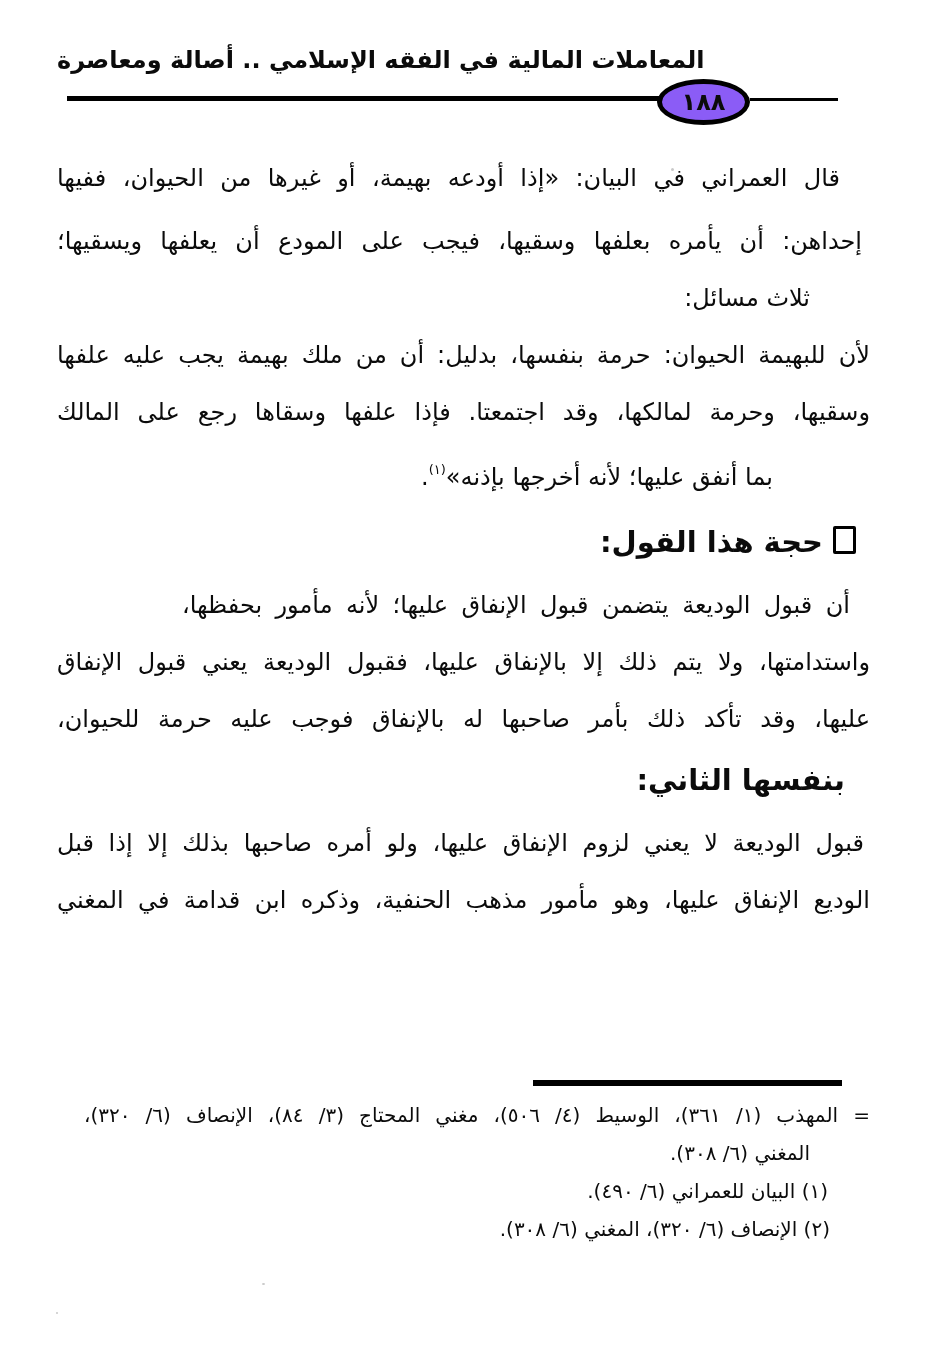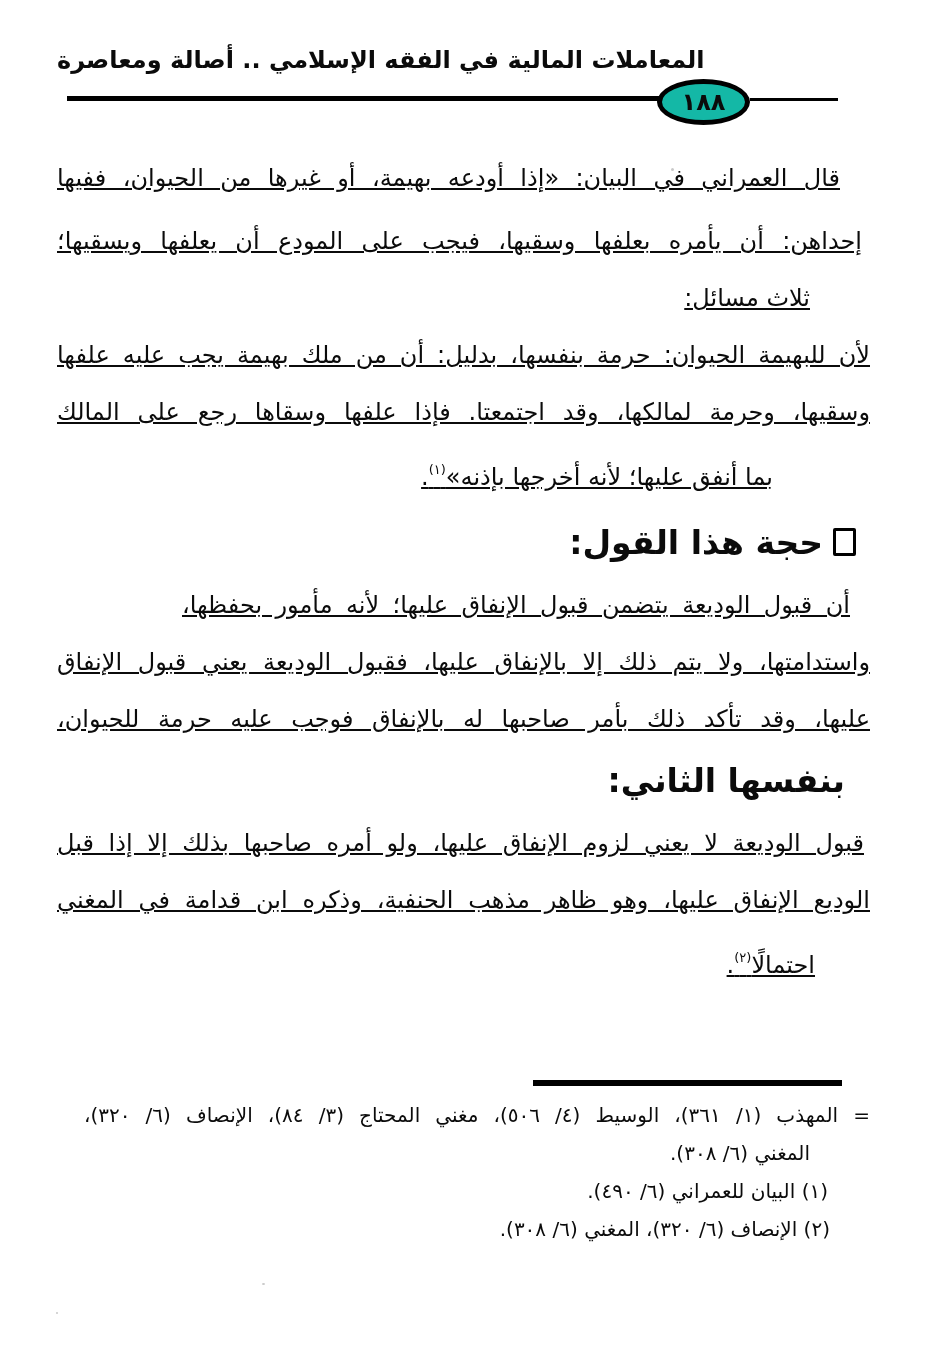--- a/index.html
+++ b/index.html
@@ -27,46 +27,45 @@
   }
   .rule-left  { position: absolute; top: 96px;  left: 67px;  width: 592px; height: 5px; background: #000; }
   .rule-right { position: absolute; top: 98px;  left: 750px; width: 88px;  height: 3px; background: #000; }
   .page-num-badge {
     position: absolute;
     top: 79px; left: 657px;
     width: 93px; height: 46px;
     box-sizing: border-box;
     border: 5px solid #000;
     border-radius: 50%;
-    background: #14b8a6;
+    background: #8b5cf6;
     display: flex; align-items: center; justify-content: center;
     font-size: 24px; font-weight: bold;
     z-index: 2;
   }
   
   .body-text {
     position: absolute;
     top: 150px; left: 57px; right: 64px;
     direction: rtl;
     font-size: 24px;
   }
   .bl {
     height: 57px;
     line-height: 57px;
     text-align: justify;
     text-align-last: justify;
     text-justify: inter-word;
     white-space: nowrap;
-    text-decoration: underline;
   }
   .bl.endline { text-align: right; text-align-last: right; }
   .para-gap { margin-top: 6px; }
   .heading {
     height: 57px; line-height: 57px;
-    font-weight: bold; font-size: 33px;
+    font-weight: bold; font-size: 29px;
     text-align: left; text-align-last: right;
     white-space: nowrap;
   }
   .h1-gap { margin-top: 16px; }
   .h2-gap { margin-top: 4px; }
   .sq-bullet {
     display: inline-block;
     width: 17px; height: 22px;
     border: 3px solid #000;
     margin-left: 10px;
@@ -123,24 +122,21 @@
       <span class="sq-bullet"></span><span>حجة هذا القول:</span>
     </div>
 
     <div class="bl para-gap" style="padding-right:20px;padding-left:125px">أن قبول الوديعة يتضمن قبول الإنفاق عليها؛ لأنه مأمور بحفظها،</div>
     <div class="bl">واستدامتها، ولا يتم ذلك إلا بالإنفاق عليها، فقبول الوديعة يعني قبول الإنفاق</div>
     <div class="bl">عليها، وقد تأكد ذلك بأمر صاحبها له بالإنفاق فوجب عليه حرمة للحيوان،</div>
 
     <div class="heading h2-gap" style="padding-right:25px">بنفسها الثاني:</div>
 
     <div class="bl para-gap" style="padding-right:6px">قبول الوديعة لا يعني لزوم الإنفاق عليها، ولو أمره صاحبها بذلك إلا إذا قبل</div>
-    <div class="bl">الوديع الإنفاق عليها، وهو ظاهر مذهب الحنفية، وذكره ابن قدامة في المغني</div>
-    <div class="bl endline" style="padding-right:55px">
-      <span>احتمالًا</span><sup class="fn-ref">(٢)</sup><span>.</span>
-    </div>
+    <div class="bl">الوديع الإنفاق عليها، وهو مأمور مذهب الحنفية، وذكره ابن قدامة في المغني</div>
 
   </div>
 
   <div class="fn-rule"></div>
 
   <div class="footnotes">
     <div class="fl just">
       <span>= </span><span>المهذب (١/ ٣٦١)، الوسيط (٤/ ٥٠٦)، مغني المحتاج (٣/ ٨٤)، الإنصاف (٦/ ٣٢٠)،</span>
     </div>
     <div class="fl" style="padding-right:60px">المغني (٦/ ٣٠٨).</div>

